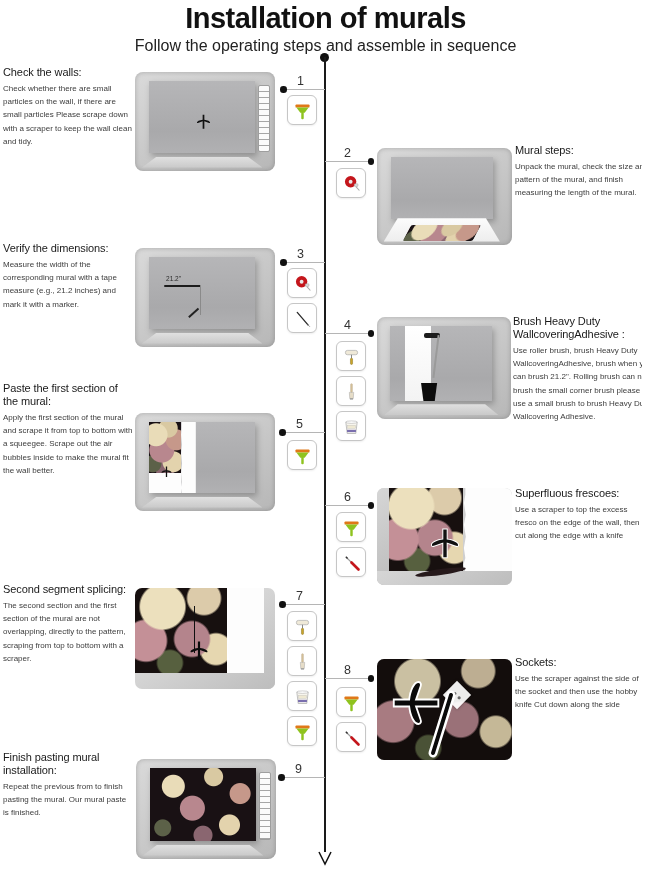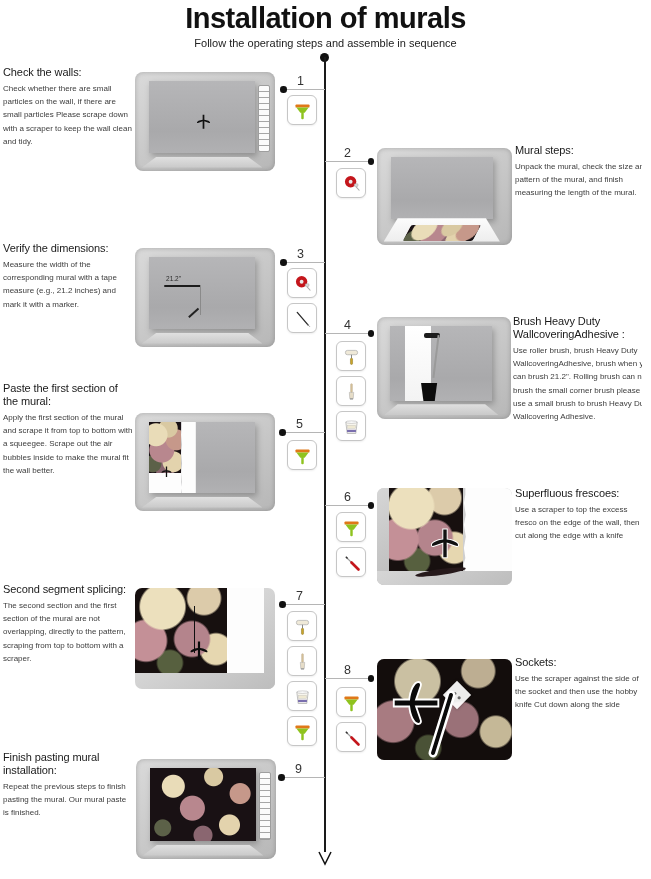--- a/index.html
+++ b/index.html
@@ -1,20 +1,20 @@
 <!DOCTYPE html>
 <html><head>
 <meta charset="utf-8">
 <style>
   html,body{margin:0;padding:0;background:#fff;}
   #canvas{position:relative;width:642px;height:879px;background:#fff;overflow:hidden;
           font-family:"Liberation Sans","DejaVu Sans",sans-serif;color:#1b1b1b;}
   
   .title{position:absolute;left:0;top:2px;width:651px;text-align:center;font-size:29px;font-weight:bold;letter-spacing:-0.5px;color:#111;}
-  .subtitle{position:absolute;left:0;top:37px;width:651px;text-align:center;font-size:11px;color:#222;}
+  .subtitle{position:absolute;left:0;top:37px;width:651px;text-align:center;font-size:16px;color:#222;}
   
   .tl-line{position:absolute;left:324px;top:57px;width:1.6px;height:795px;background:#1a1a1a;}
   .tl-dot{position:absolute;left:320px;top:53px;width:9px;height:9px;border-radius:50%;background:#111;}
   .tl-arrow{position:absolute;left:316px;top:849px;width:18px;height:18px;}
   
   .conn{position:absolute;height:1.2px;background:#b5b5b5;}
   .conn .dot{position:absolute;width:6.5px;height:6.5px;border-radius:50%;background:#111;top:-3px;}
   .conn.left .dot{left:-2px;}
   .conn.right .dot{right:-2px;}
   .conn .num{position:absolute;bottom:2px;font-size:12.5px;color:#333;}
@@ -366,21 +366,21 @@
       <line x1="28" y1="6" x2="10" y2="64" stroke="#0a0a0a" stroke-width="4" stroke-linecap="round"></line>
     </svg>
   </div>
   <div class="txt" style="left:515px;top:656px;width:134px;">
     <h2>Sockets:</h2>
     <p>Use the scraper against the side of the socket and then use the hobby knife Cut down along the side</p>
   </div>
 
   <div class="txt" style="left:3px;top:751px;width:130px;">
     <h2>Finish pasting mural installation:</h2>
-    <p>Repeat the previous steps to finish pasting the mural. Our mural paste is finished.</p>
+    <p>Repeat the previous from to finish pasting the mural. Our mural paste is finished.</p>
   </div>
   <div class="room" style="left:136px;top:759px;width:140px;height:100px;">
     <div class="wall mural"></div>
     <div class="ladder"></div>
     <div class="floor"></div>
   </div>
   <div class="conn left" style="left:280px;top:777px;width:45px;">
     <span class="dot"></span>
     <span class="num">9</span>
   </div>

